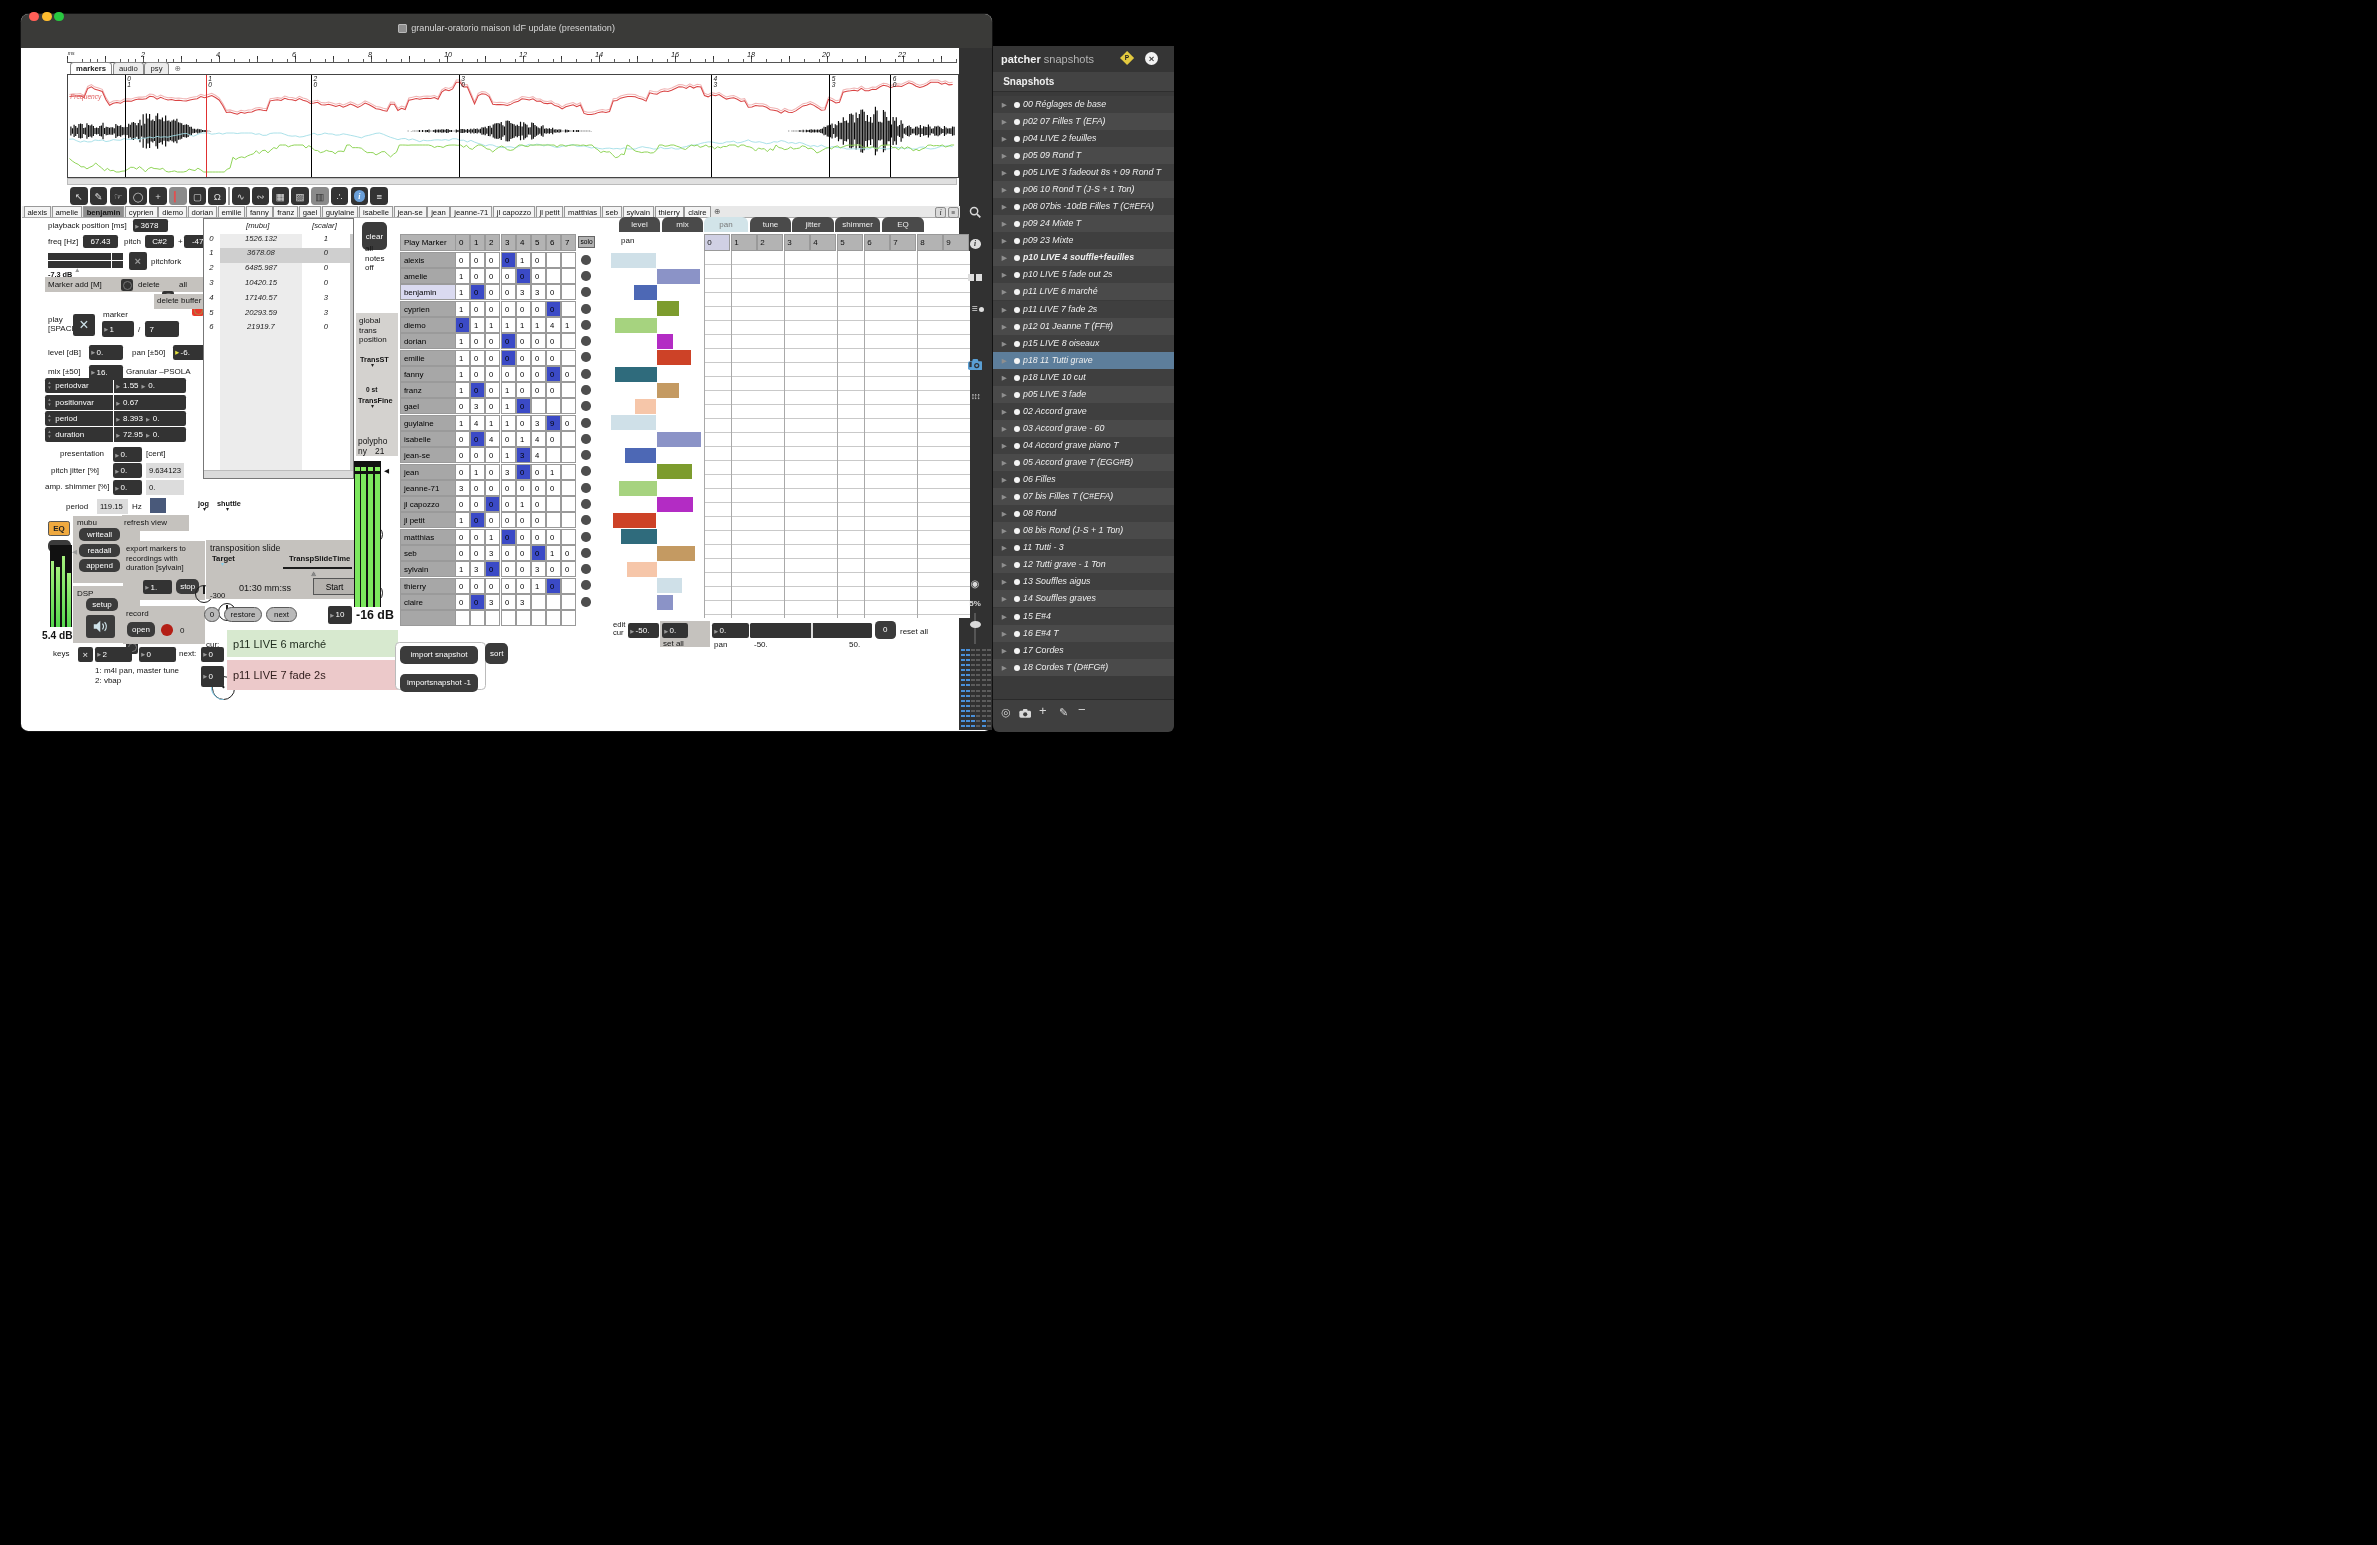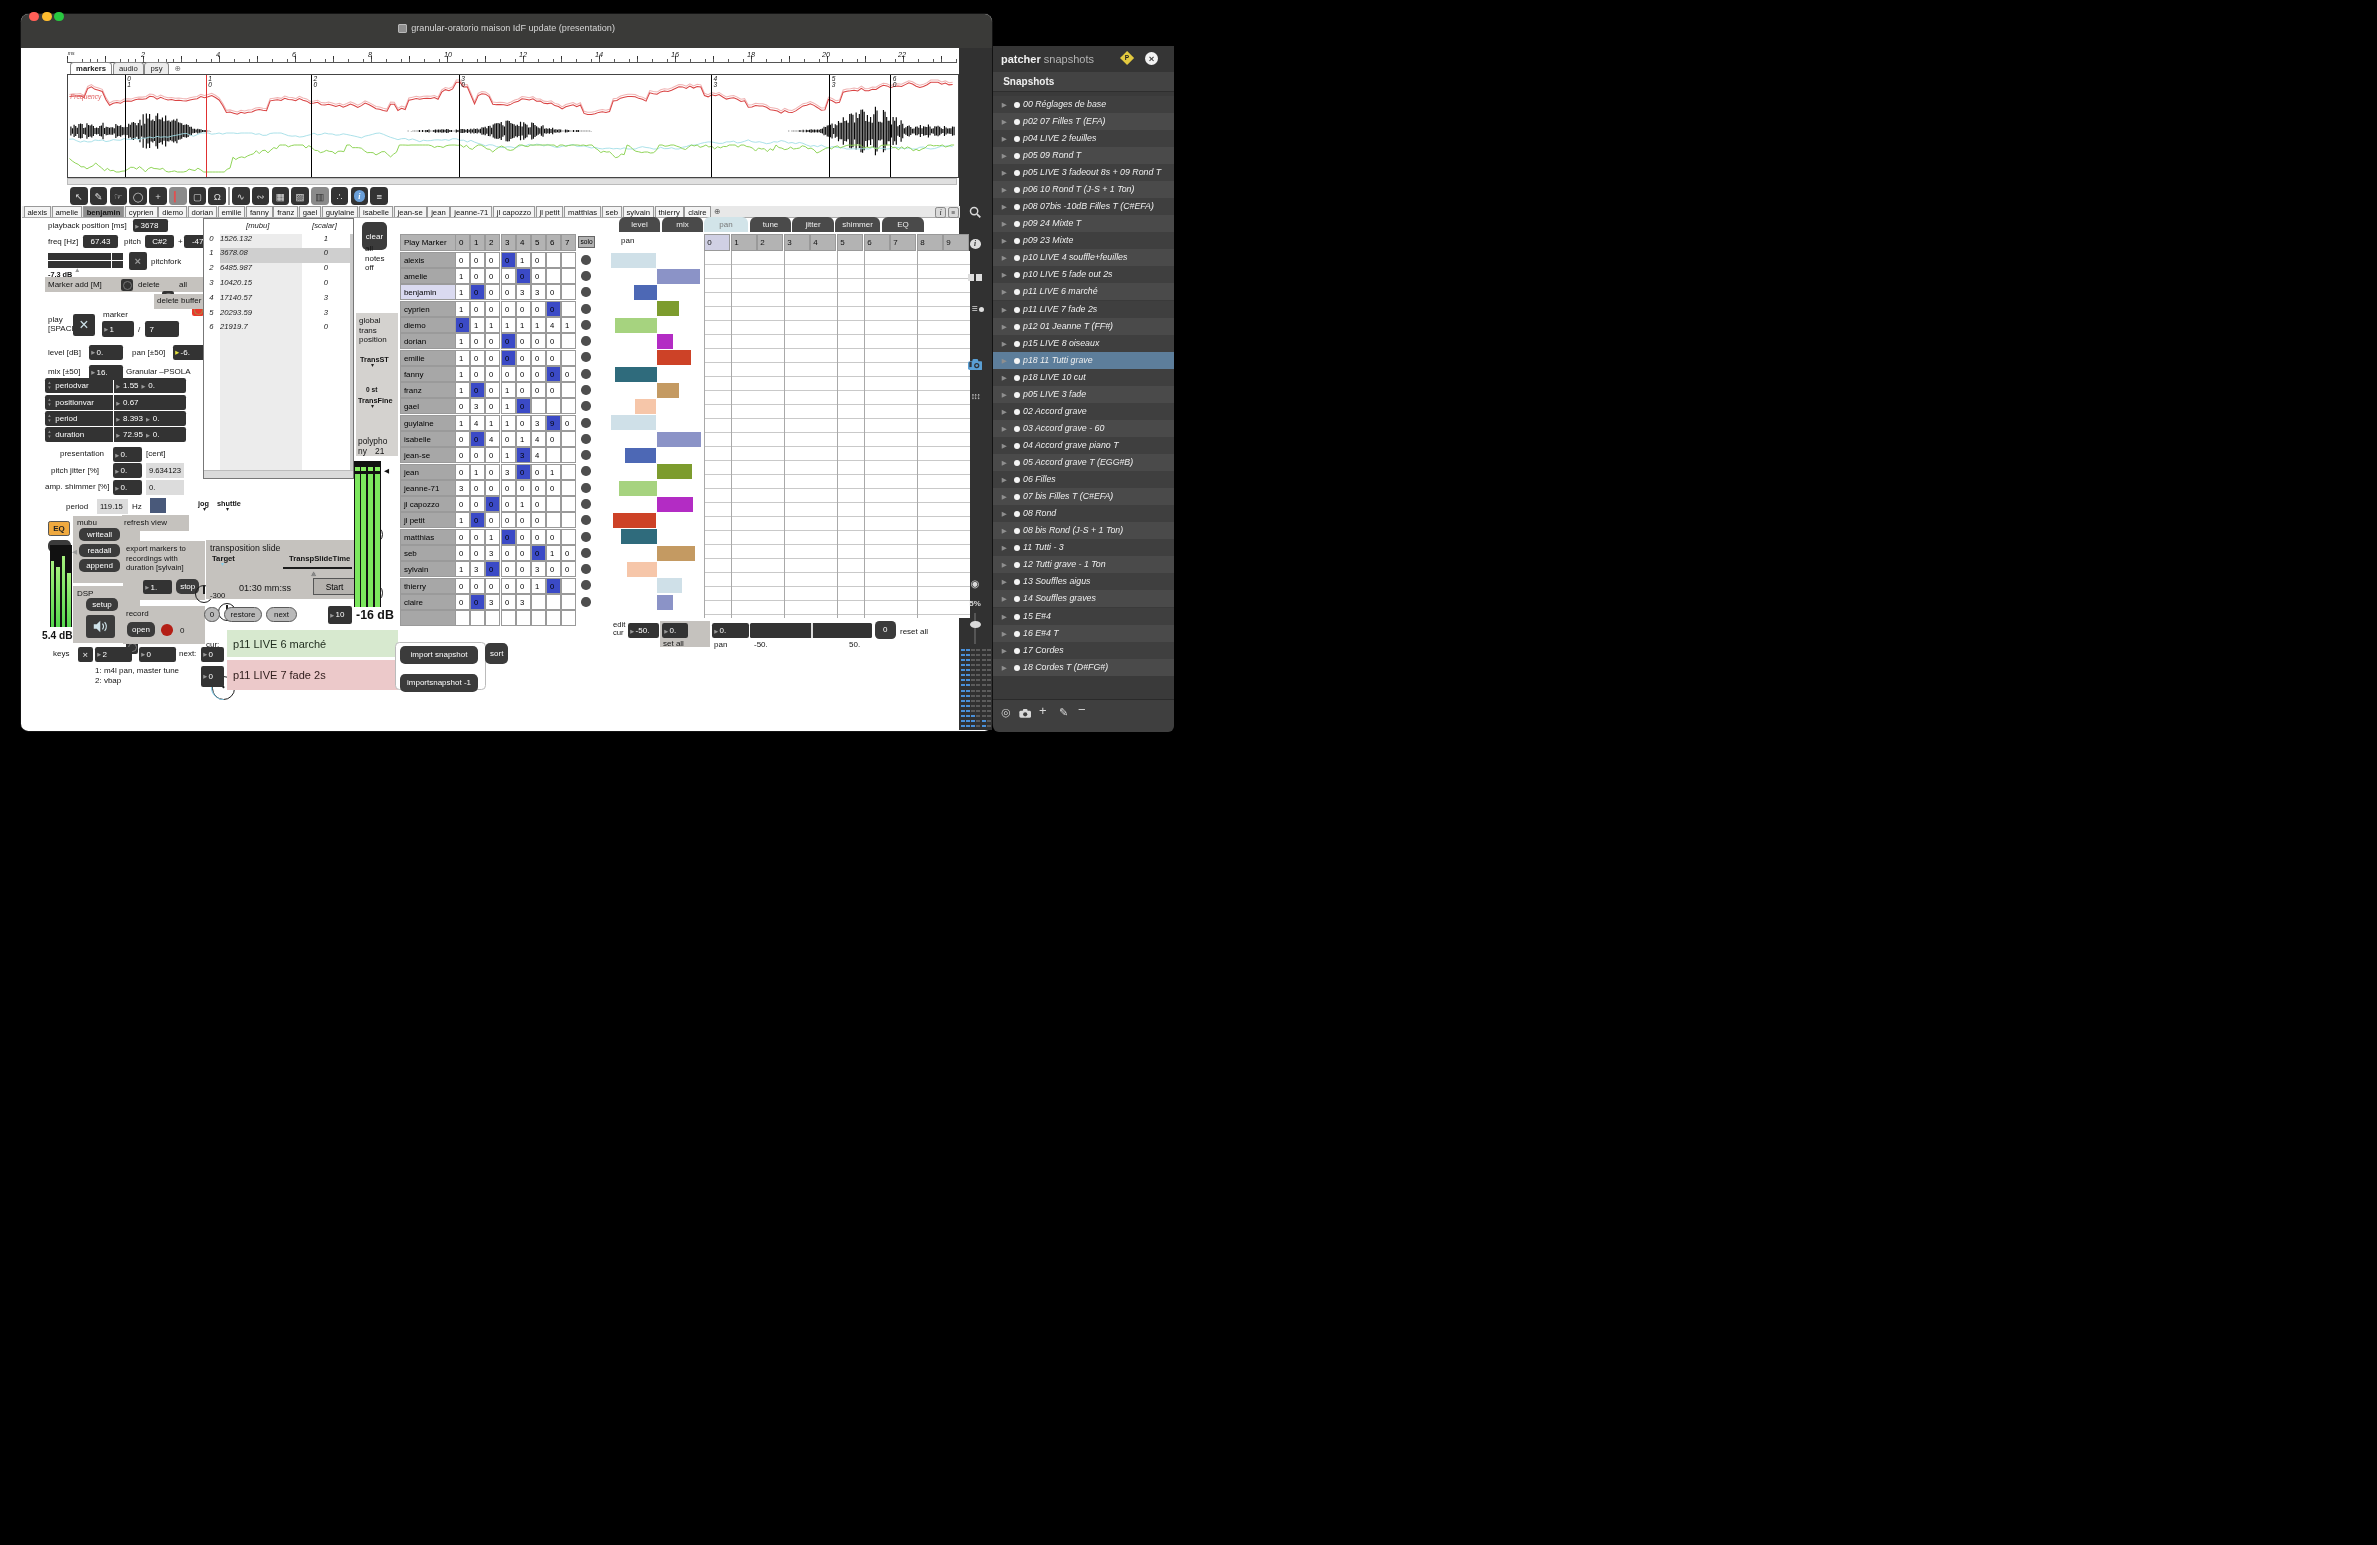--- a/index.html
+++ b/index.html
@@ -56,21 +56,21 @@
   #name-tabs{left:22px;top:206px;width:938px;height:12.4px;background:#e8e8e8;border-bottom:0.7px solid #aaa;display:flex;align-items:stretch;padding-left:1.5px;box-sizing:border-box;}
   .ntab{font-size:7.7px;color:#111;border:0.7px solid #999;border-bottom:none;background:#f4f4f4;padding:0.7px 2.9px 0;margin-right:0.7px;white-space:nowrap;}
   .ntab.active{background:#8f8f8f;font-weight:bold;}
   .ntab.add{border:none;background:none;color:#555;}
   
   #marker-table{left:203px;top:218px;width:151px;height:261px;border:1.1px solid #777;background:#fff;box-sizing:border-box;}
   .mt-col-time{position:absolute;left:16px;top:14.6px;bottom:7.3px;width:82px;background:#ececec;}
   .mt-head{position:absolute;top:2.2px;font-size:7.7px;font-style:italic;color:#222;}
   .mt-row{position:absolute;left:0;width:100%;height:15px;font-size:7.7px;font-style:italic;color:#222;}
   .mt-idx{position:absolute;left:0;width:14.6px;text-align:center;}
-  .mt-time{position:absolute;left:16px;width:82px;text-align:left;}
+  .mt-time{position:absolute;left:16px;width:82px;text-align:center;}
   .mt-scalar{position:absolute;left:98px;width:48px;text-align:center;}
   .mt-vsb{position:absolute;right:0;top:14.6px;bottom:7.3px;width:2.9px;background:#c9c9c9;}
   .mt-hsb{position:absolute;left:0;right:0;bottom:0;height:6.6px;background:#dadada;border-top:0.7px solid #bbb;}
   
   .mx-cell{position:absolute;box-sizing:border-box;border:0.4px solid #9a9a9a;font-size:7.7px;color:#000;display:flex;align-items:center;padding-left:2.9px;background:#fff;}
   .mx-cell.head{background:#b3b3b3;font-size:8px;}
   .mx-cell.name{background:#a7a7a7;font-size:8px;}
   .mx-cell.name.sel{background:#dadaf0;}
   .mx-cell.hl{background:#3b4ac6;}
   .solo-dot{position:absolute;width:9.5px;height:9.5px;border-radius:50%;background:#4e4e4e;}
@@ -1063,21 +1063,21 @@
       <div class="sb-item" style="top: 215px; background: rgb(74, 74, 74);">
         <div class="tri">▶</div>
         <div class="dot"></div>
         <div class="txt">p09 24 Mixte T</div>
       </div>
       <div class="sb-item" style="top: 232px; background: rgb(63, 63, 63);">
         <div class="tri">▶</div>
         <div class="dot"></div>
         <div class="txt">p09 23 Mixte</div>
       </div>
-      <div class="sb-item" style="top: 249px; background: rgb(74, 74, 74);">
+      <div class="sb-item" style="top: 249px; background: rgb(74, 74, 74); font-weight: bold;">
         <div class="tri">▶</div>
         <div class="dot"></div>
         <div class="txt">p10 LIVE 4 souffle+feuilles</div>
       </div>
       <div class="sb-item" style="top: 266px; background: rgb(63, 63, 63);">
         <div class="tri">▶</div>
         <div class="dot"></div>
         <div class="txt">p10 LIVE 5 fade out 2s</div>
       </div>
       <div class="sb-item" style="top: 283px; background: rgb(74, 74, 74);">

